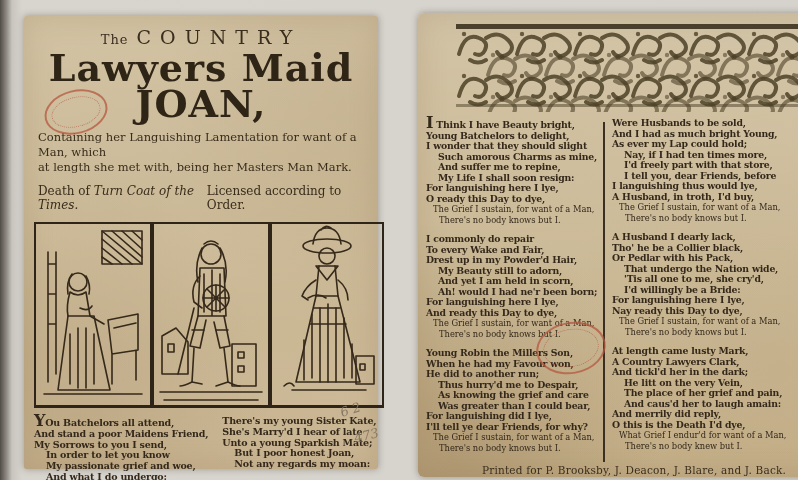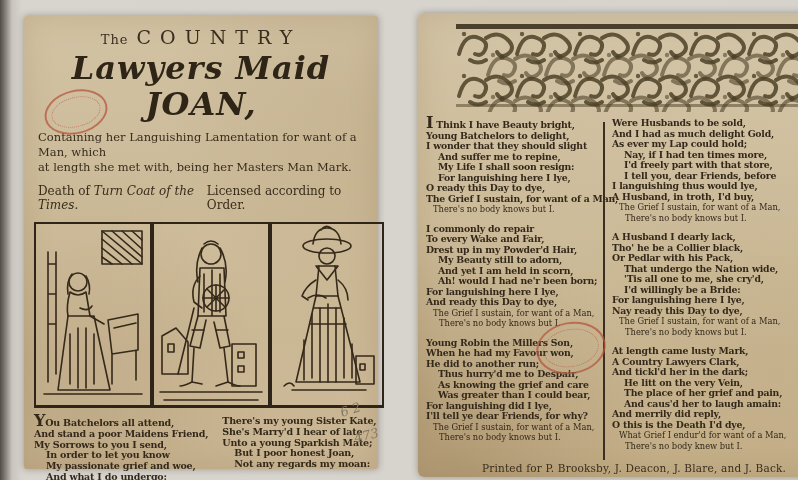--- a/index.html
+++ b/index.html
@@ -22,21 +22,21 @@
       radial-gradient(ellipse at 8% 96%, rgba(110,80,45,.22), transparent 38%),
       radial-gradient(ellipse at 85% 75%, rgba(150,120,80,.10), transparent 45%),
       linear-gradient(185deg,#d3c5a8,#c9b691 75%,#c3ae87);
     border-radius: 6px;
   }
 
   
   .title-block { text-align:center; padding-top:10px; position:relative; }
   .title-line1 { font-size:13px; color:#3a2e1e; letter-spacing:1px; }
   .title-line1 .country { font-size:19px; letter-spacing:9px; margin-left:8px; }
-  .title-main { font-size:32px; font-weight:600; color:#2f2517; letter-spacing:1px; margin-top:2px; line-height:36px;font-style:italic; }
+  .title-main { font-size:38px; font-weight:600; color:#2f2517; letter-spacing:1px; margin-top:2px; line-height:36px; }
 
   .subtitle { padding:8px 12px 0 14px; font-size:11.5px; line-height:15px; color:#382c1b; font-style:italic; }
   .subtitle .em { font-style:normal; }
 
   .tune-row { display:flex; justify-content:space-between; padding:9px 22px 0 14px; font-size:12px; color:#382c1b; }
   .tune-title { font-style:italic; }
 
   .woodcut-row { display:flex; justify-content:space-between; padding:10px 14px 0 10px; height:196px; }
   .panel { border:2px solid #2e2417; border-bottom-width:3px; background:rgba(255,245,220,.06); }
 
@@ -201,20 +201,21 @@
       <rect x="0" y="0" width="348" height="5" fill="#3c321e" opacity="0.9"></rect>
       <rect x="0" y="80" width="348" height="3" fill="#4c4026" opacity="0.5"></rect>
     </svg>
 
     <div class="col-row">
       <div class="col">
         <div class="verse lead">
             <div class="line">I Think I have Beauty bright,</div>
             <div class="line">Young Batchelors to delight,</div>
             <div class="line">I wonder that they should slight</div>
+            <div class="line">Such amorous Charms as mine,</div>
             <div class="line">And suffer me to repine,</div>
             <div class="line">My Life I shall soon resign:</div>
             <div class="line">For languishing here I lye,</div>
             <div class="line">O ready this Day to dye,</div>
             <div class="line">The Grief I sustain, for want of a Man,</div>
             <div class="line">There's no body knows but I.</div>
           </div>
         <div class="verse">
             <div class="line">I commonly do repair</div>
             <div class="line">To every Wake and Fair,</div>
@@ -237,21 +238,21 @@
             <div class="line">For languishing did I lye,</div>
             <div class="line">I'll tell ye dear Friends, for why?</div>
             <div class="line">The Grief I sustain, for want of a Man,</div>
             <div class="line">There's no body knows but I.</div>
           </div>
       </div>
       <div class="col-divider"></div>
       <div class="col">
         <div class="verse">
             <div class="line">Were Husbands to be sold,</div>
-            <div class="line">And I had as much delight Gold,</div>
+            <div class="line">And I had as much bright Young,</div>
             <div class="line">As ever my Lap could hold;</div>
             <div class="line">Nay, if I had ten times more,</div>
             <div class="line">I'd freely part with that store,</div>
             <div class="line">I tell you, dear Friends, before</div>
             <div class="line">I languishing thus would lye,</div>
             <div class="line">A Husband, in troth, I'd buy,</div>
             <div class="line">The Grief I sustain, for want of a Man,</div>
             <div class="line">There's no body knows but I.</div>
           </div>
         <div class="verse">

